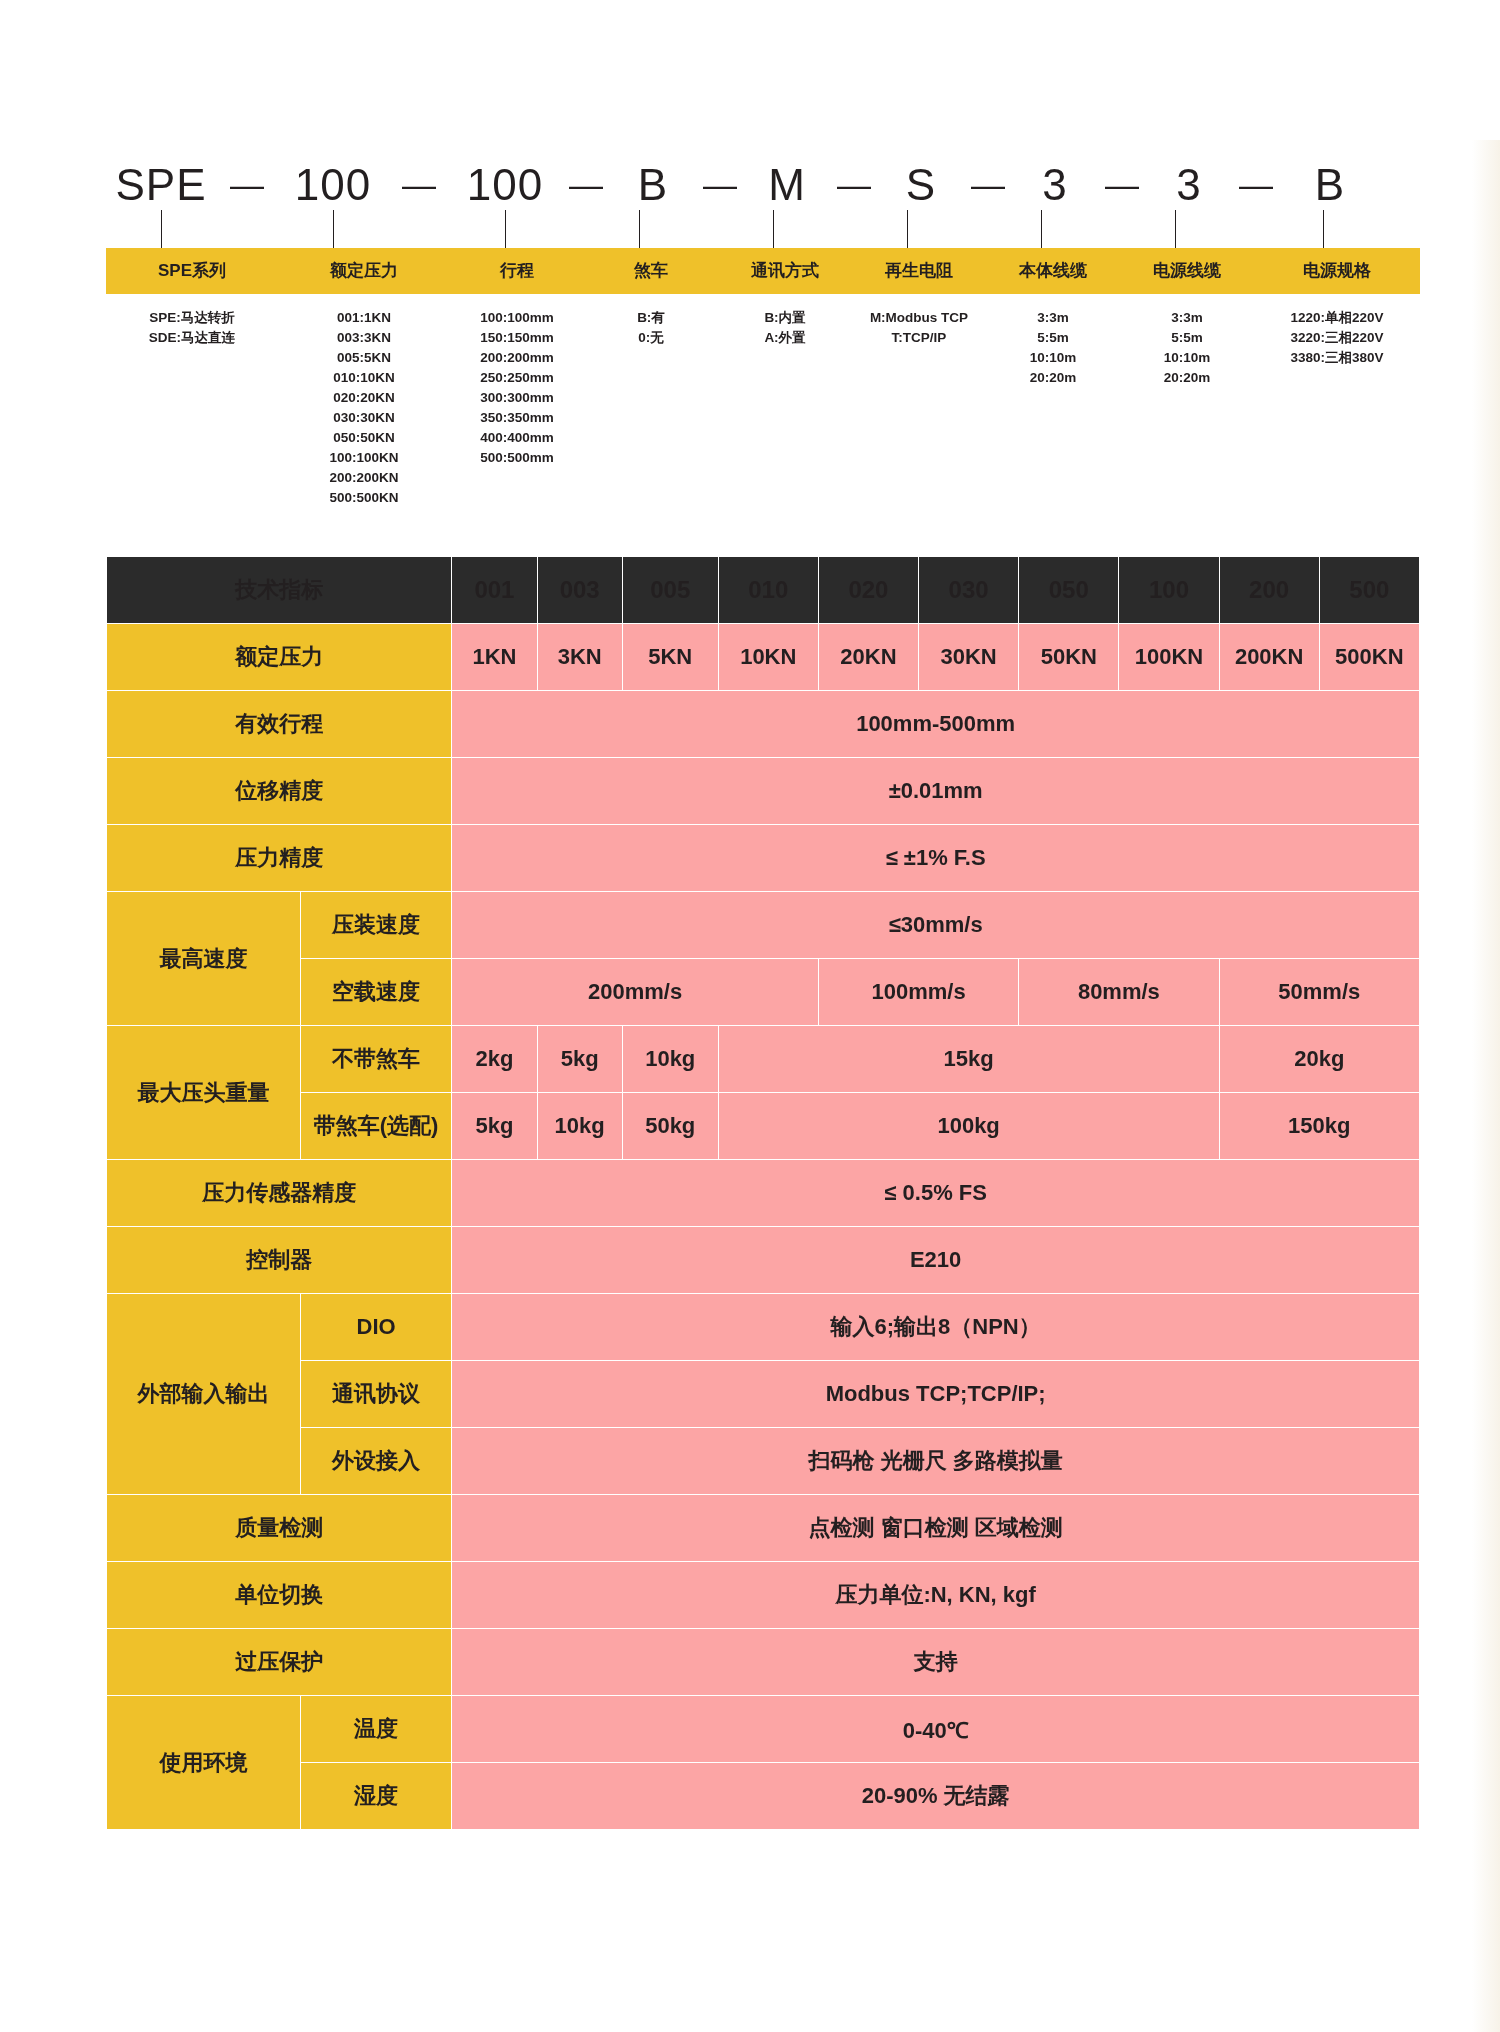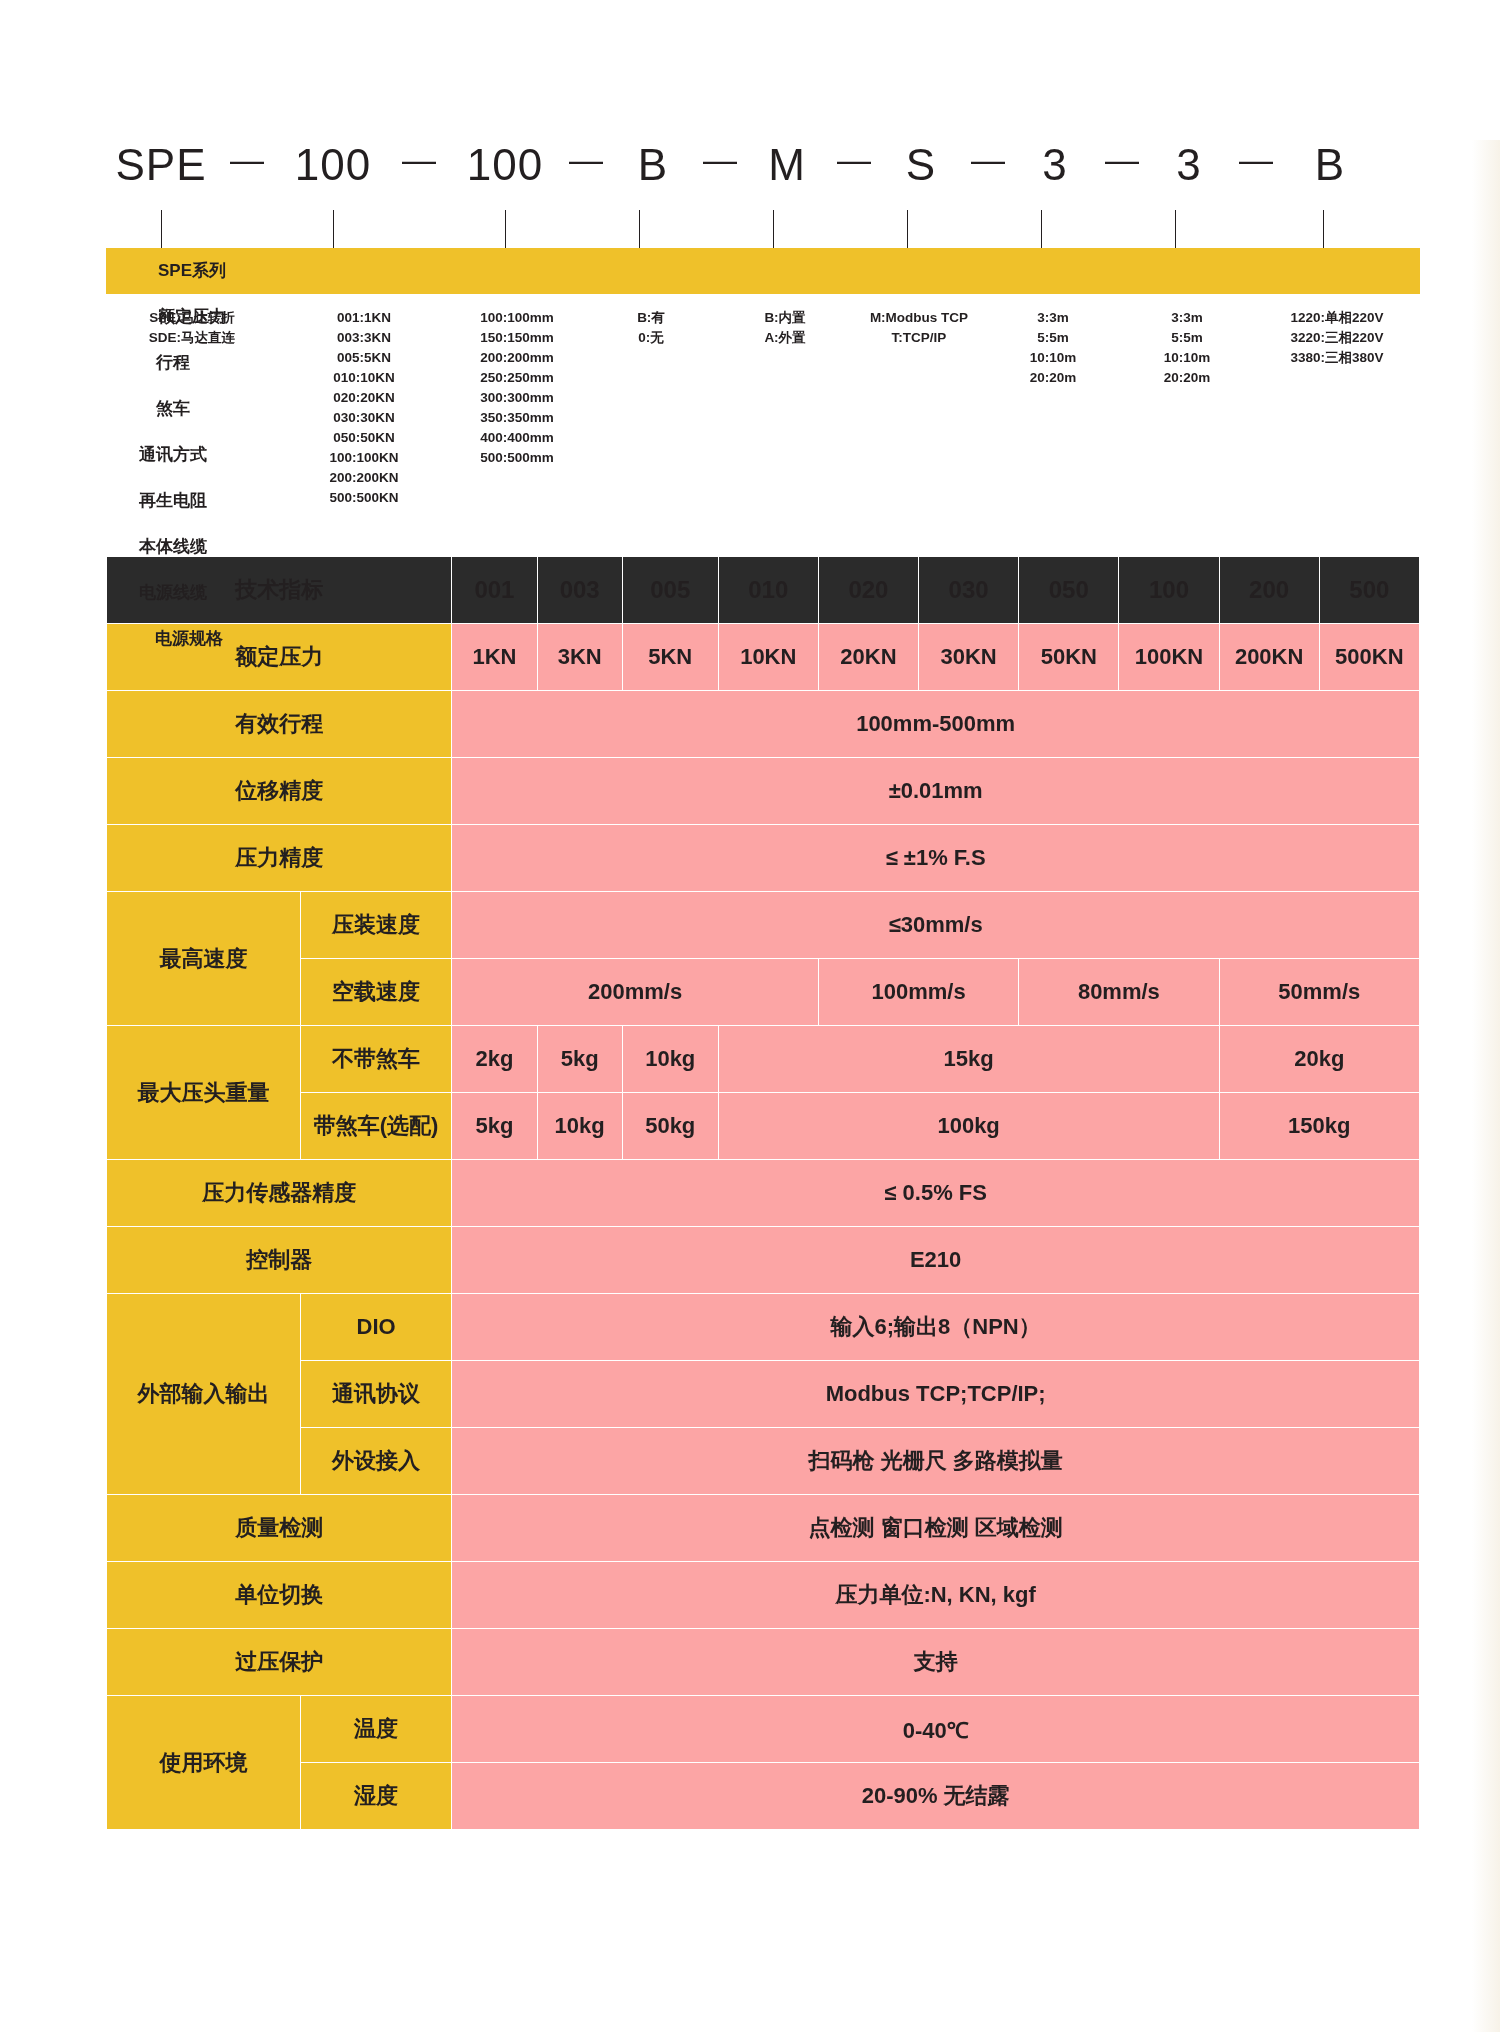--- a/index.html
+++ b/index.html
@@ -23,21 +23,21 @@
   }
   
   .code-section {
     position: relative;
     margin: 140px 0 0 0;
     padding-left: 80px;
     padding-right: 80px;
   }
   .code-row {
     display: flex;
-    align-items: flex-start;
+    align-items: flex-end;
     height: 70px;
     padding-left: 26px;
   }
   .code-token {
     font-size: 44px;
     font-weight: 400;
     letter-spacing: 1px;
     color: #231f20;
     text-align: center;
   }
@@ -56,22 +56,22 @@
     position: absolute;
     bottom: 0;
     width: 1px;
     height: 38px;
     background: #231f20;
   }
   .header-band {
     display: flex;
     background: #efc12a;
     height: 46px;
+    align-items: center;
     margin-left: 26px;
-    flex-direction: column;
   }
   .header-cell {
     font-size: 17px;
     font-weight: bold;
     color: #231f20;
     text-align: center;
     line-height: 46px;
   }
   .desc-row {
     display: flex;

